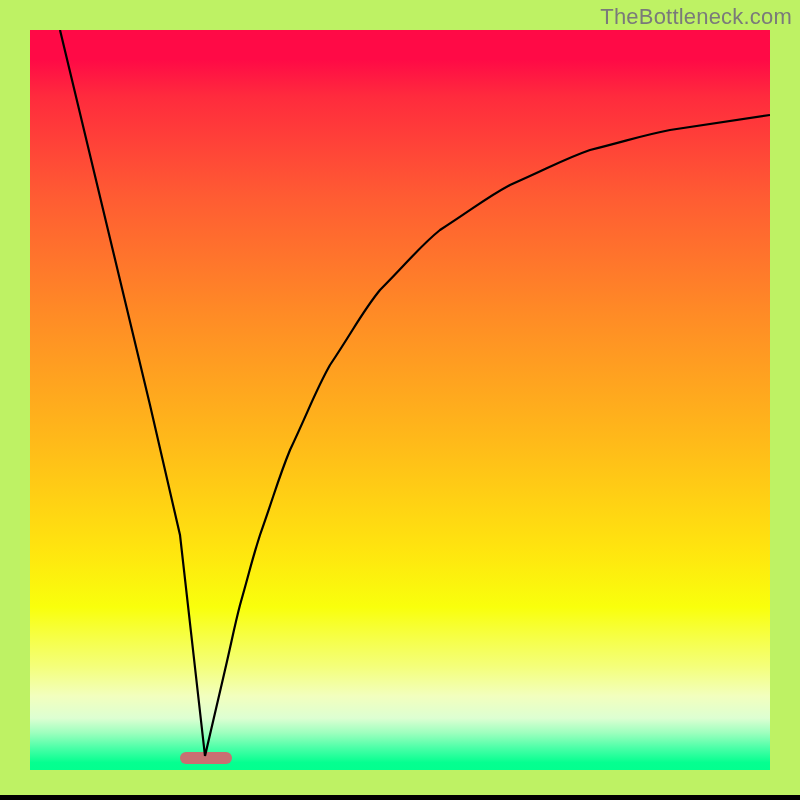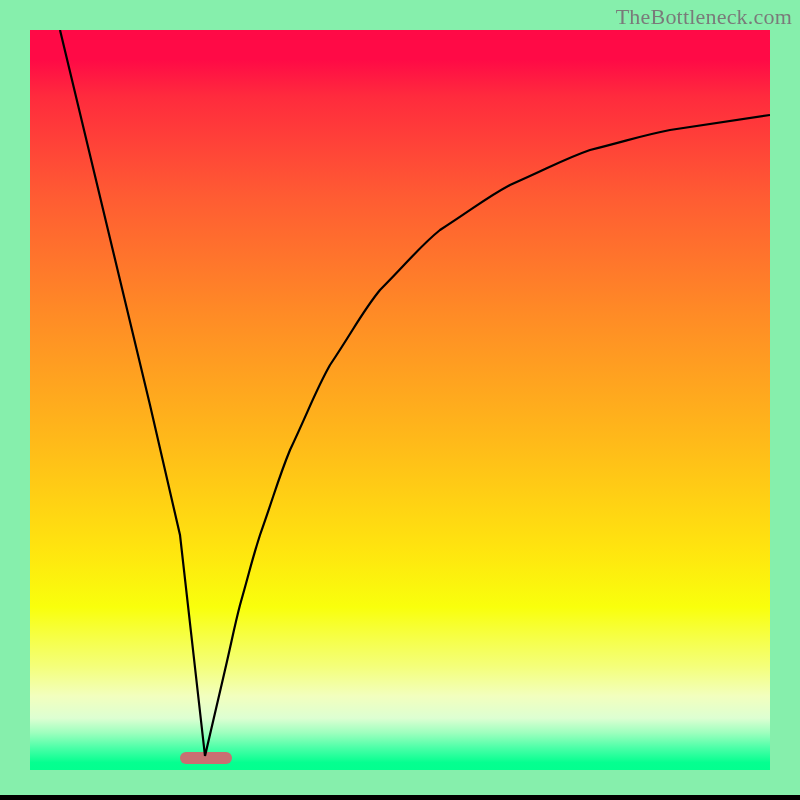--- a/index.html
+++ b/index.html
@@ -8,22 +8,21 @@
     width: 800px;
     height: 800px;
     background: #000;
     overflow: hidden;
     font-family: Arial, Helvetica, sans-serif;
   }
   .frame {
     position: relative;
     width: 800px;
     height: 795px;
-    background: #86efac;
-    font-family: Liberation Serif, serif;
+    background: #bef264;
   }
   .plot-area {
     position: absolute;
     left: 30px;
     top: 30px;
     width: 740px;
     height: 740px;
     overflow: hidden;
   }
   

